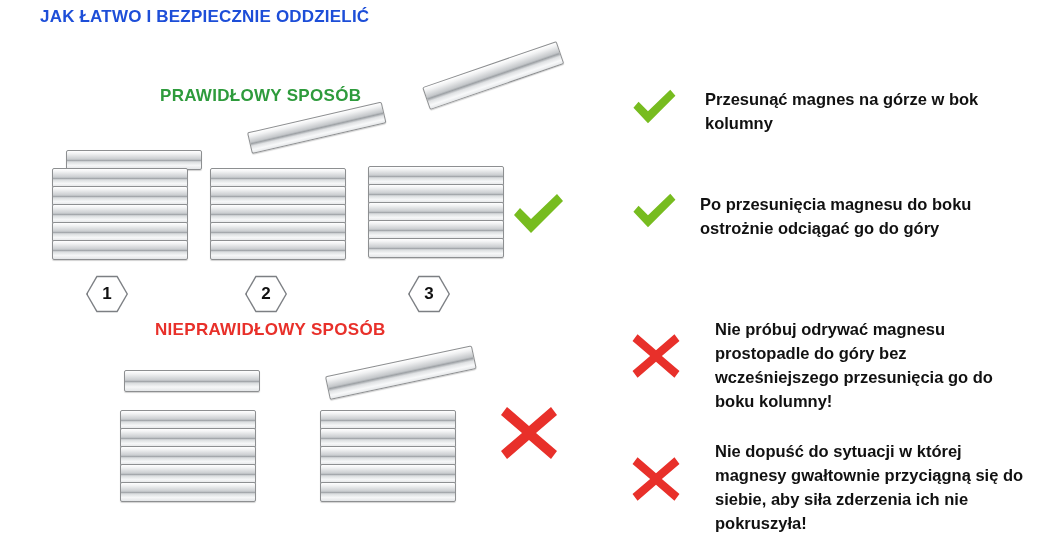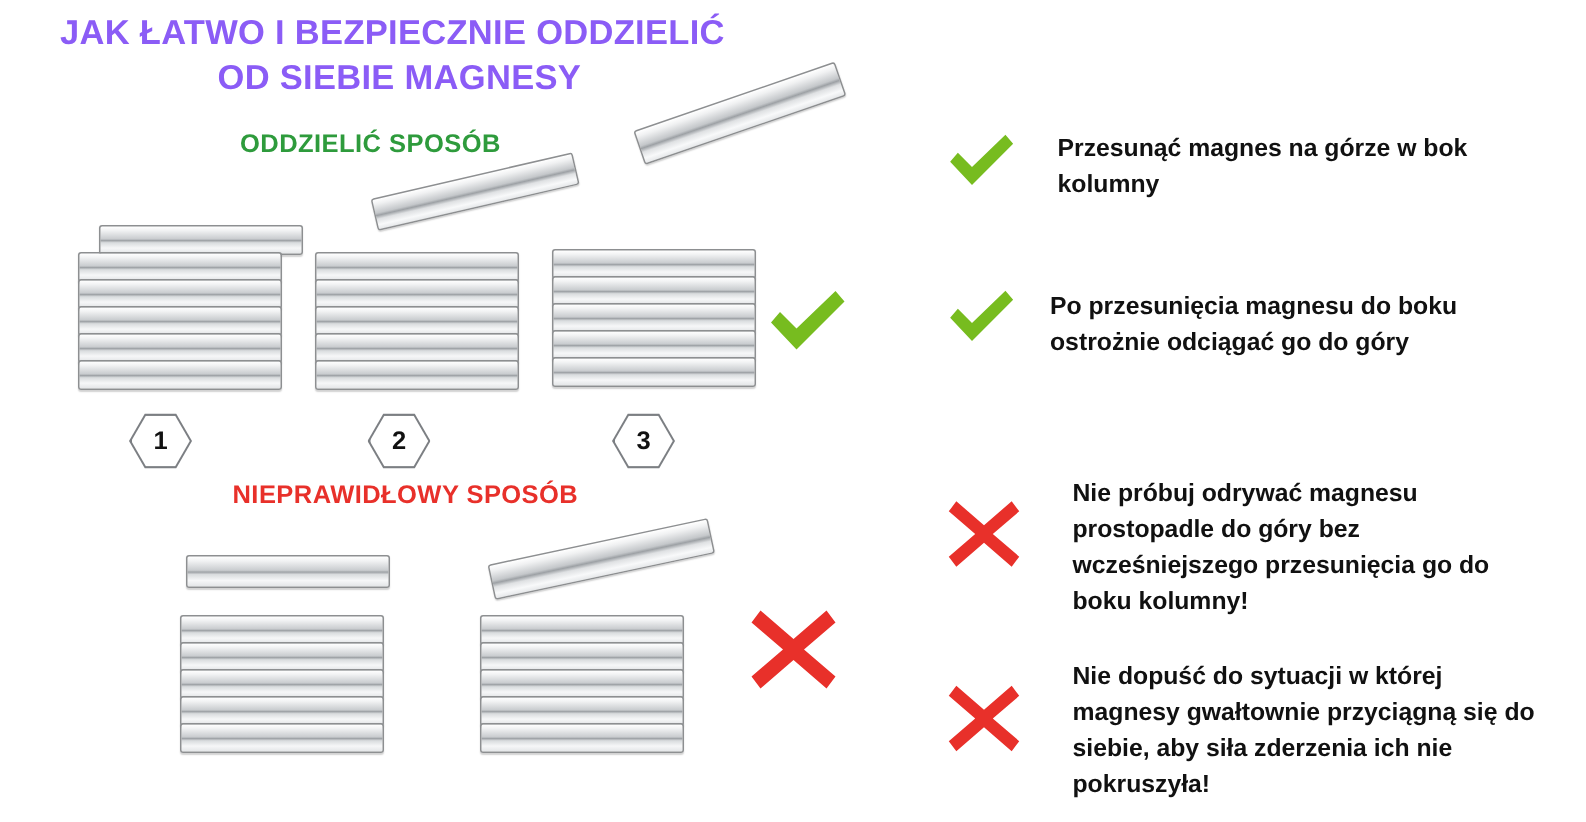--- a/index.html
+++ b/index.html
@@ -14,25 +14,25 @@
     font-family: "Liberation Sans", sans-serif;
     color: #1a1a1a;
     overflow: hidden;
   }
 
   .title {
     position: absolute;
     left: 40px;
     top: 6px;
     width: 520px;
-    font-size: 23px;
+    font-size: 17px;
     font-weight: bold;
     line-height: 1.32;
     letter-spacing: 0.2px;
-    color: #8b5cf6;
+    color: #1d4ed8;
   }
   .title .l1 { display: block; }
   .title .l2 { display: block; padding-left: 105px; }
 
   .section-label {
     position: absolute;
     font-size: 17px;
     font-weight: bold;
     letter-spacing: 0.3px;
   }
@@ -124,24 +124,23 @@
     font-weight: bold;
     line-height: 1.45;
     color: #111;
   }
 </style>
 </head>
 <body>
 
 <div class="title">
   <span class="l1">JAK ŁATWO I BEZPIECZNIE ODDZIELIĆ</span>
-  <span class="l2">OD SIEBIE MAGNESY</span>
-</div>
-
-<div class="section-label label-correct">ODDZIELIĆ SPOSÓB</div>
+</div>
+
+<div class="section-label label-correct">PRAWIDŁOWY SPOSÓB</div>
 <div class="section-label label-wrong">NIEPRAWIDŁOWY SPOSÓB</div>
 
 <div class="stack" style="left:52px; top:150px; width:150px; height:110px;">
   <div class="bar" style="left:14px; top:0px; width:136px; height:20px;"></div>
   <div class="bar" style="left:0px; top:18px; width:136px; height:20px;"></div>
   <div class="bar" style="left:0px; top:36px; width:136px; height:20px;"></div>
   <div class="bar" style="left:0px; top:54px; width:136px; height:20px;"></div>
   <div class="bar" style="left:0px; top:72px; width:136px; height:20px;"></div>
   <div class="bar" style="left:0px; top:90px; width:136px; height:20px;"></div>
 </div>

